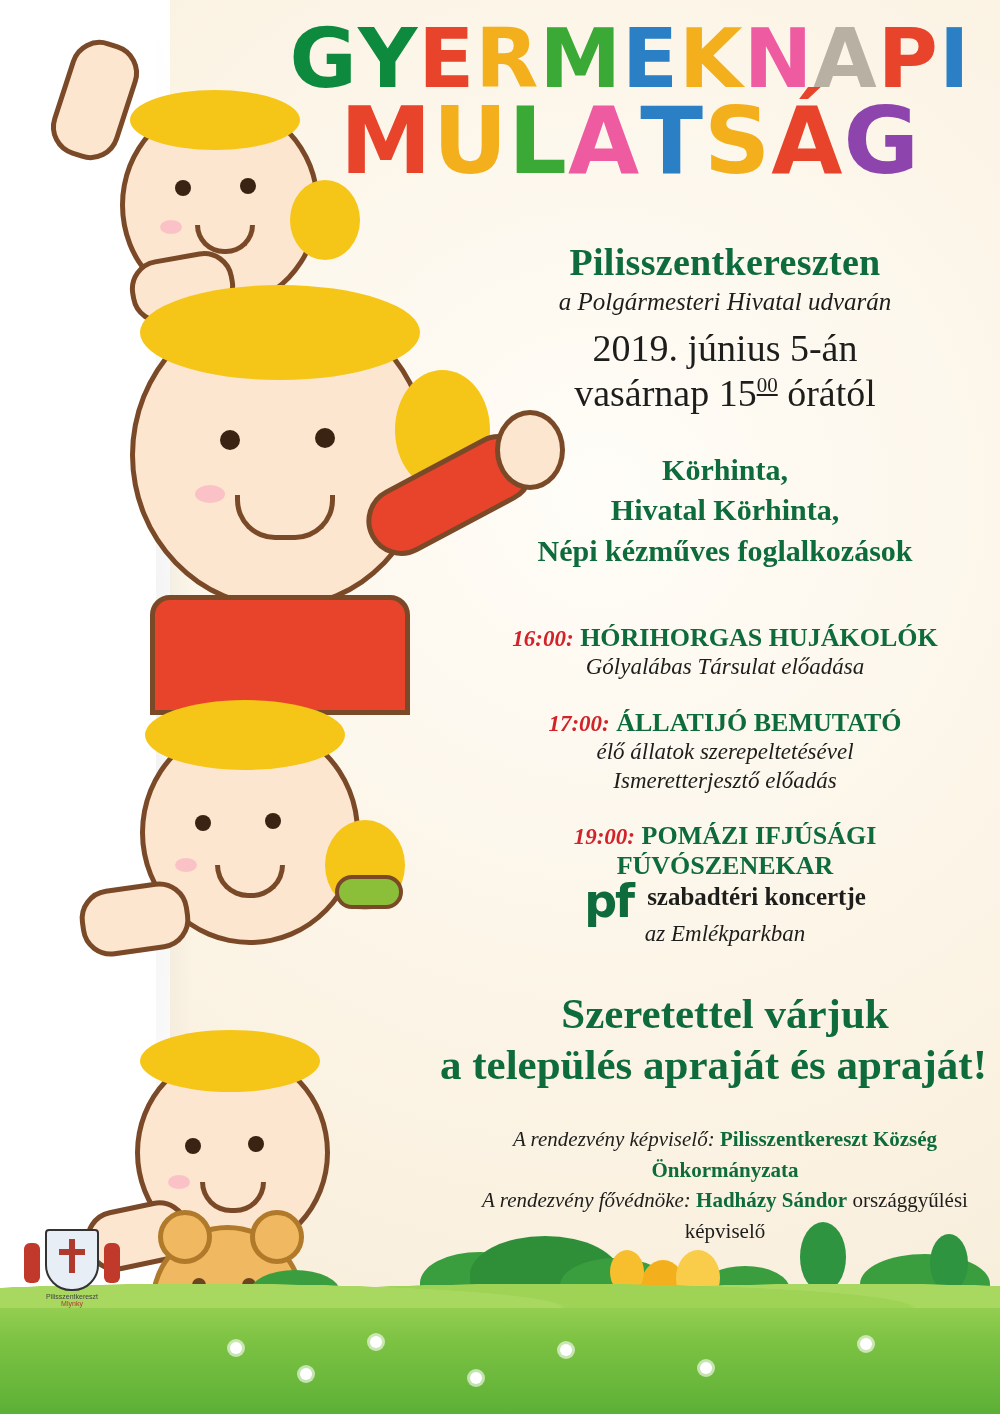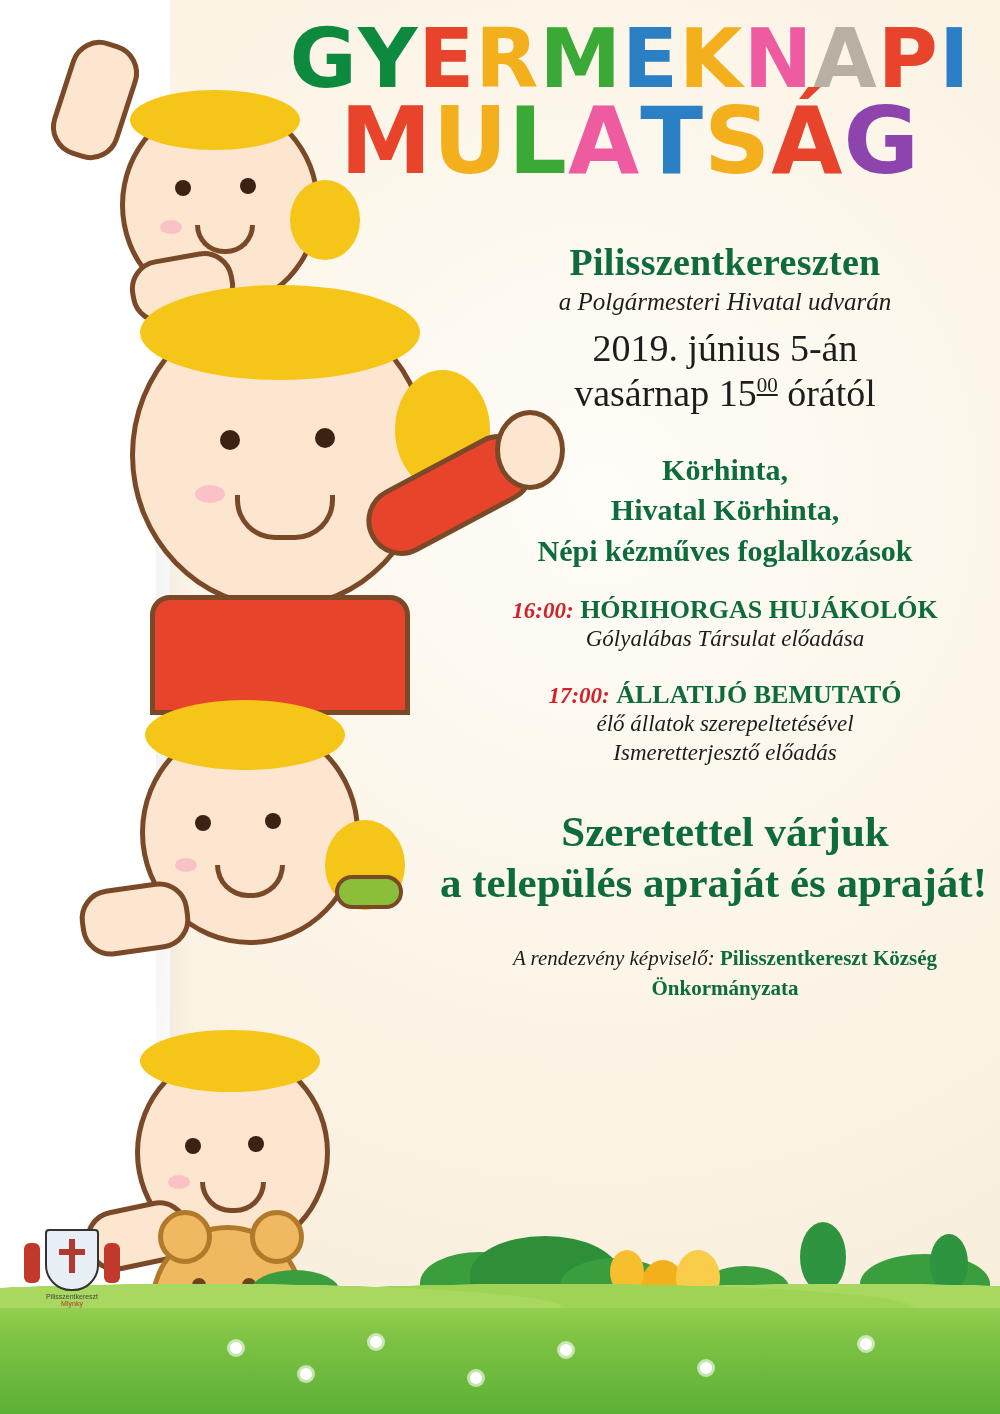--- a/index.html
+++ b/index.html
@@ -33,21 +33,21 @@
   .title span{display:inline-block;}
   
   .right-col{position:absolute;left:470px;top:240px;width:510px;text-align:center;color:#1d1d1b;}
   .place{
     font-size:38px;font-weight:bold;color:#0e6b3b;letter-spacing:0.3px;margin-bottom:4px;
   }
   .venue{font-size:25px;font-style:italic;color:#1d1d1b;margin-bottom:10px;}
   .date{font-size:38px;line-height:1.18;color:#1d1d1b;}
   .date sup{font-size:21px;vertical-align:super;text-decoration:underline;}
   .programs{margin-top:34px;font-size:30px;font-weight:bold;line-height:1.35;color:#0e6b3b;}
-  .schedule{margin-top:24px;}
+  .schedule{margin-top:52px;}
   .sch-row{margin-bottom:26px;}
   .sch-head{font-size:26px;font-weight:bold;color:#0e6b3b;}
   .sch-head .time{color:#d2232a;font-style:italic;font-weight:bold;font-size:23px;}
   .sch-sub{font-size:23px;font-style:italic;color:#1d1d1b;line-height:1.25;}
   .sch-sub.bold{font-style:normal;font-weight:bold;font-size:25px;}
   .pf-logo{
     display:inline-block;vertical-align:middle;margin-right:10px;
     font-family:"DejaVu Sans", sans-serif;font-weight:bold;font-size:46px;color:#0e6b3b;
     line-height:0.8;letter-spacing:-2px;
   }
@@ -220,32 +220,48 @@
 
       <div class="sch-row">
         <div class="sch-head">
           <span class="time">17:00:</span>
           <span>ÁLLATIJÓ BEMUTATÓ</span>
         </div>
         <div class="sch-sub">élő állatok szerepeltetésével</div>
         <div class="sch-sub">Ismeretterjesztő előadás</div>
       </div>
 
+      <div class="sch-row">
+        <div class="sch-head">
+          <span class="time">19:00:</span>
+          <span>POMÁZI IFJÚSÁGI</span>
+        </div>
+        <div class="sch-head">FÚVÓSZENEKAR</div>
+        <div>
+          <span class="pf-logo">pf</span>
+          <span class="sch-sub bold">szabadtéri koncertje</span>
+        </div>
+        <div class="sch-sub">az Emlékparkban</div>
+      </div>
 
     </div>
 
     <div class="closing">
       <div>Szeretettel várjuk</div>
       <div class="l2">a település apraját és apraját!</div>
     </div>
 
     <div class="organizer">
       <div>
         <span class="lbl">A rendezvény képviselő:</span>
         <span class="val">Pilisszentkereszt Község Önkormányzata</span>
+      </div>
+      <div>
+        <span class="lbl">A rendezvény fővédnöke:</span>
+        <span class="val">Hadházy Sándor</span><span> országgyűlési képviselő</span>
       </div>
     </div>
   </div>
 
   <div class="bushes">
     <div class="bush" style="left:420px;width:120px;height:62px;"></div>
     <div class="bush" style="left:470px;width:150px;height:78px;background:#2f8f38;"></div>
     <div class="bush" style="left:560px;width:110px;height:56px;"></div>
     <div class="bush" style="left:700px;width:90px;height:48px;"></div>
     <div class="bush" style="left:860px;width:130px;height:60px;"></div>

